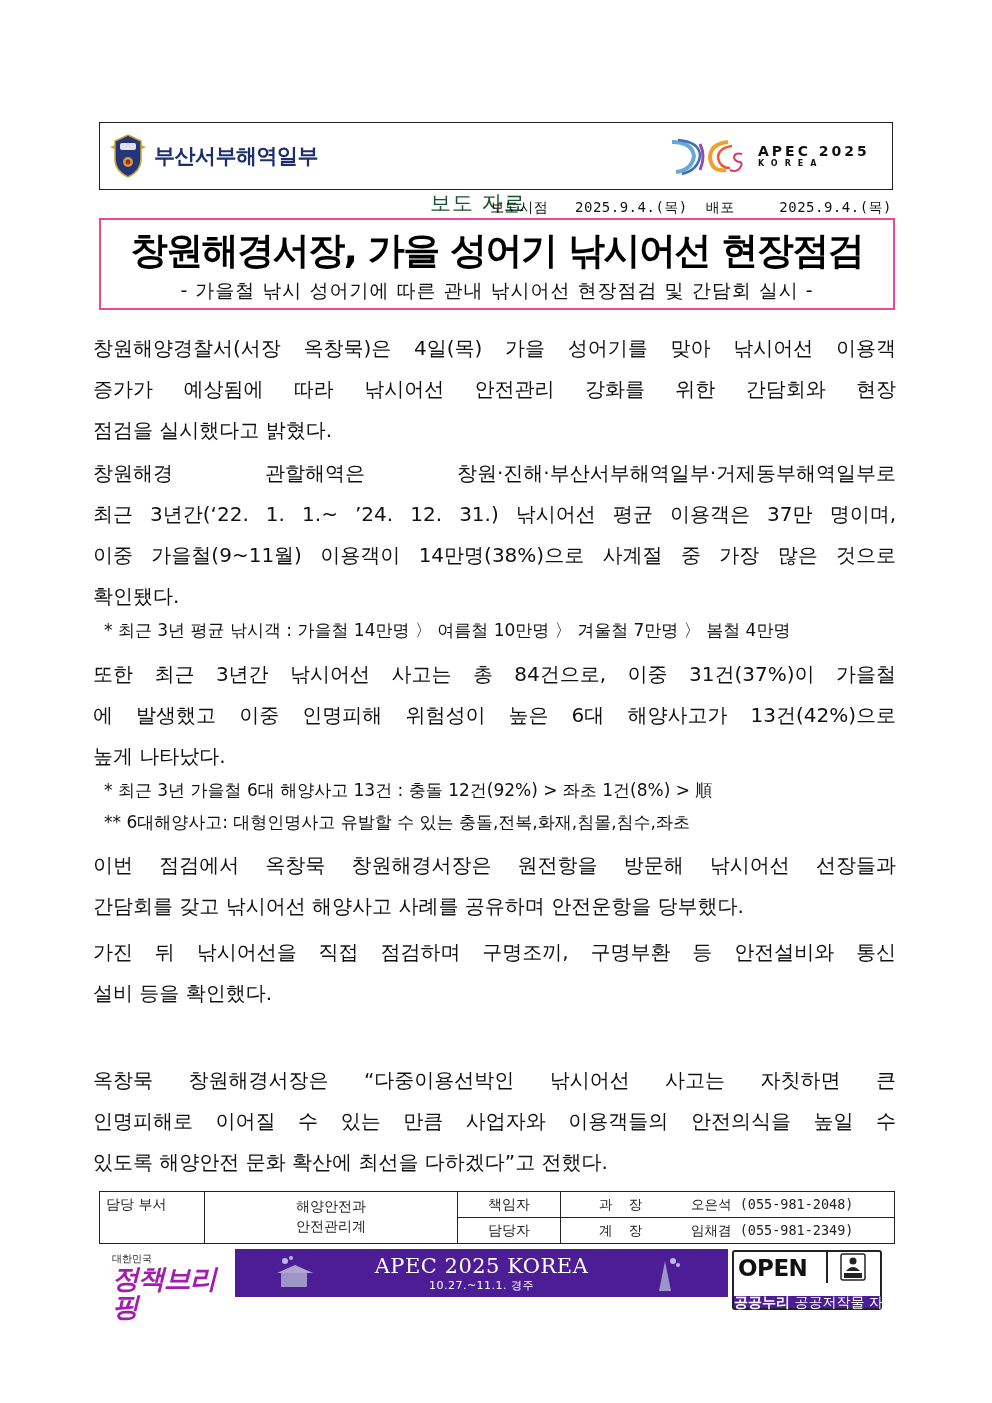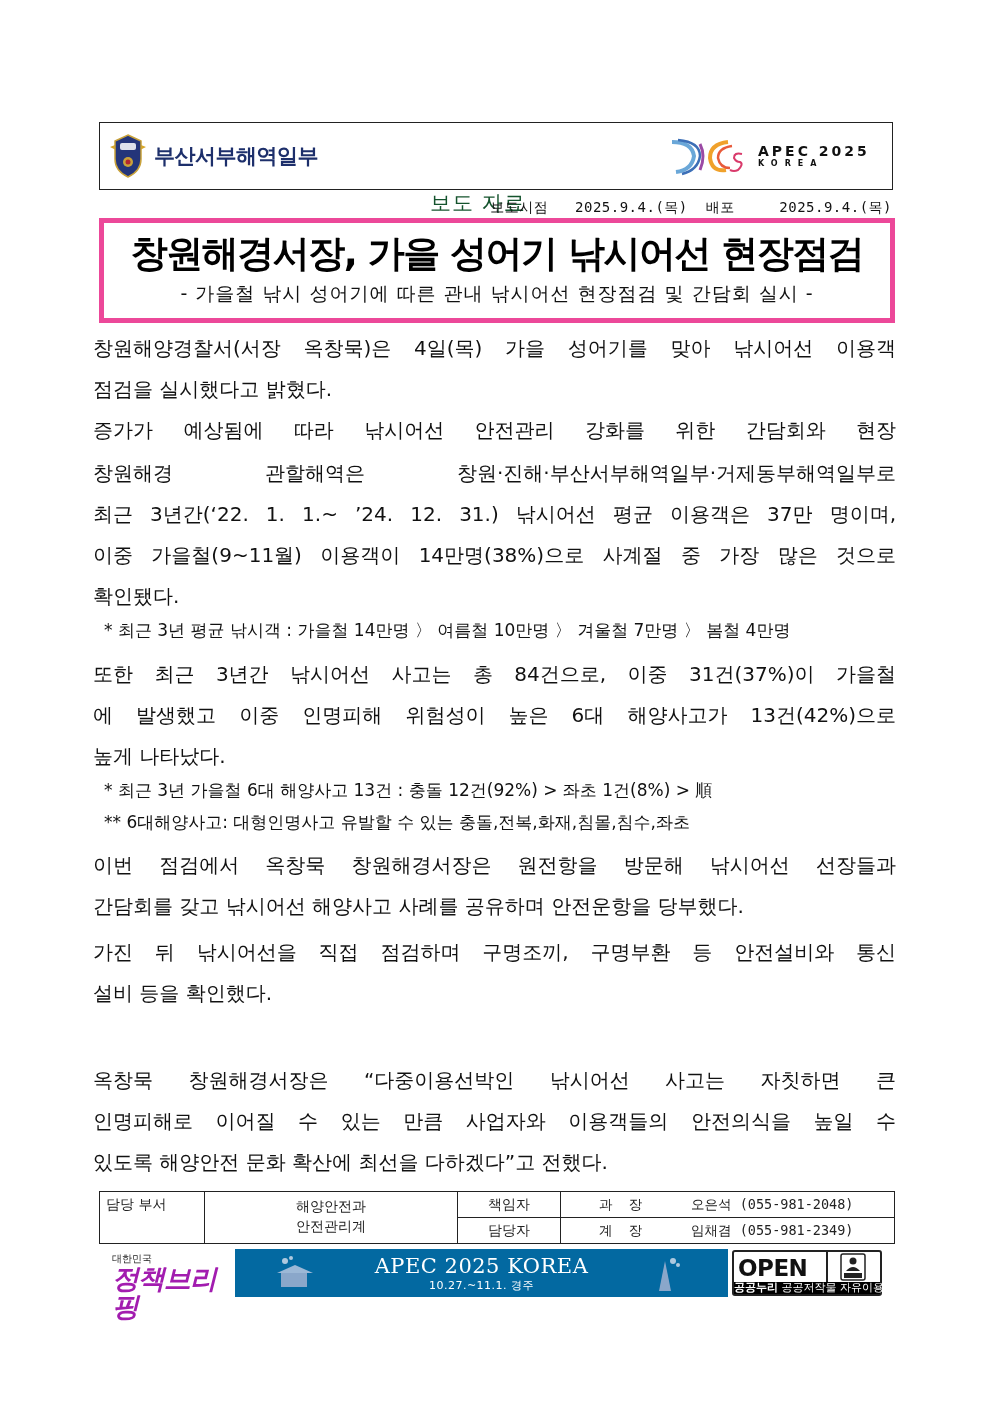--- a/index.html
+++ b/index.html
@@ -14,21 +14,21 @@
   #org-name { font-size:21px; font-weight:bold; color:#1d2f6b; letter-spacing:-0.5px; }
   #doc-type { left:330px; top:19px; font-size:21px; letter-spacing:1px; color:#14532d;margin-top:47px; }
   #apec-logo { left:570px; top:13px; display:flex; align-items:center; gap:10px; }
   #apec-text-main { font-size:14px; font-weight:bold; letter-spacing:3px; color:#111; line-height:16px; }
   #apec-text-sub { font-size:8px; font-weight:bold; letter-spacing:7px; color:#111; line-height:10px; }
 
   
   #release-info { right:100px; top:199px; font-size:14px; letter-spacing:0.5px; white-space:pre; font-family:"DejaVu Sans Mono", "Liberation Mono", monospace; }
 
   
-  #title-box { left:99px; top:218px; width:796px; height:105px; border:5px solid #ec4899; box-sizing:border-box; text-align:center; }
+  #title-box { left:99px; top:218px; width:796px; height:92px; border:2px solid #ec4899; box-sizing:border-box; text-align:center; }
   #main-title { margin-top:6px; font-size:37px; font-weight:bold; letter-spacing:-1.5px; line-height:50px; color:#000; }
   #sub-title { font-size:19px; letter-spacing:1px; line-height:28px; color:#111; }
 
   
   .para { position:absolute; left:93px; width:803px; font-size:20px; line-height:41px; text-align:justify; text-align-last:left; letter-spacing:0px; color:#111; }
   .para .line { display:block; text-align:justify; text-align-last:justify; white-space:nowrap; }
   .para .line.last { text-align-last:left; }
   .note { position:absolute; left:104px; font-size:17px; line-height:28px; white-space:nowrap; color:#111; }
 
   
@@ -36,28 +36,28 @@
   #contact-table td { border:1px solid #222; height:25px; padding:0 6px; vertical-align:middle; }
   .c-dept-label { width:92px; vertical-align:top !important; padding-top:4px !important; }
   .c-dept { width:240px; text-align:center; line-height:20px; vertical-align:top !important; padding-top:4px !important;margin-left:19px; }
   .c-role { width:90px; text-align:center; }
   .c-person { white-space:pre; padding-left:38px !important; font-family:"DejaVu Sans Mono","Liberation Mono",monospace; font-size:13.5px; }
 
   
   #policy-brief { left:112px; top:1253px; width:118px; height:44px; }
   #policy-small { font-size:10px; color:#222; line-height:12px; }
   #policy-big { font-size:27px; font-weight:bold; color:#a21caf; letter-spacing:-1px; line-height:28px;font-style:italic; }
-  #apec-banner { left:235px; top:1249px; width:493px; height:48px; background:#0369a1; color:#fff; text-align:center; overflow:hidden; }
+  #apec-banner { left:235px; top:1249px; width:493px; height:48px; background:#4c1d95; color:#fff; text-align:center; overflow:hidden; }
   #banner-title { font-family:"DejaVu Serif","Liberation Serif",serif; font-size:21px; line-height:26px; margin-top:4px; letter-spacing:0.5px; }
   #banner-dates { font-size:11px; line-height:14px; letter-spacing:0.5px; }
   .banner-deco { position:absolute; top:6px; width:40px; height:38px; opacity:0.75; }
-  #open-badge { left:732px; top:1250px; width:150px; height:46px; border:2px solid #222; box-sizing:border-box; border-radius:3px; background:#fff; }
+  #open-badge { left:732px; top:1250px; width:150px; height:60px; border:2px solid #222; box-sizing:border-box; border-radius:3px; background:#fff; }
   #open-word { position:absolute; left:4px; top:2px; font-size:23px; font-weight:bold; color:#111; letter-spacing:-0.5px; line-height:28px; }
   #open-attr { position:absolute; left:92px; top:0; width:54px; height:31px; border-left:2px solid #222; box-sizing:border-box; }
-  #open-foot { position:absolute; left:0; bottom:0; width:100%; height:12px; background:#000000; color:#fff; font-size:11px; line-height:12px; text-align:center; white-space:nowrap; }
+  #open-foot { position:absolute; left:0; bottom:0; width:100%; height:12px; background:#4c1d95; color:#fff; font-size:14px; line-height:12px; text-align:center; white-space:nowrap; }
 </style>
 </head>
 <body>
 
 <div id="header-box" class="abs">
   <div id="org-logo" class="abs">
     <svg id="org-emblem" viewBox="0 0 40 46">
       <path d="M2 14 L12 10 L14 20 Z" fill="#d8a72a"></path>
       <path d="M38 14 L28 10 L26 20 Z" fill="#d8a72a"></path>
       <path d="M20 2 L33 8 L33 26 Q33 38 20 44 Q7 38 7 26 L7 8 Z" fill="#24357a" stroke="#c9a23a" stroke-width="1.5"></path>
@@ -86,22 +86,22 @@
 
 <div id="release-info" class="abs"><span>보도시점</span>   <span>2025.9.4.(목)</span>  <span>배포</span>     <span>2025.9.4.(목)</span></div>
 
 <div id="title-box" class="abs">
   <div id="main-title">창원해경서장, 가을 성어기 낚시어선 현장점검</div>
   <div id="sub-title">- 가을철 낚시 성어기에 따른 관내 낚시어선 현장점검 및 간담회 실시 -</div>
 </div>
 
 <div class="para" style="top:328px;">
   <span class="line"> 창원해양경찰서(서장 옥창묵)은 4일(목) 가을 성어기를 맞아 낚시어선 이용객</span>
+  <span class="line">증가가 예상됨에 따라 낚시어선 안전관리 강화를 위한 간담회와 현장</span>
   <span class="line last">점검을 실시했다고 밝혔다.</span>
-  <span class="line">증가가 예상됨에 따라 낚시어선 안전관리 강화를 위한 간담회와 현장</span>
 </div>
 
 <div class="para" style="top:453px;">
   <span class="line"> 창원해경 관할해역은 창원·진해·부산서부해역일부·거제동부해역일부로</span>
   <span class="line">최근 3년간(‘22. 1. 1.~ ’24. 12. 31.) 낚시어선 평균 이용객은 37만 명이며,</span>
   <span class="line">이중 가을철(9~11월) 이용객이 14만명(38%)으로 사계절 중 가장 많은 것으로</span>
   <span class="line last">확인됐다.</span>
 </div>
 
 <div class="note" style="top:616px;">* 최근 3년 평균 낚시객 : 가을철 14만명 〉 여름철 10만명 〉 겨울철 7만명 〉 봄철 4만명</div>

